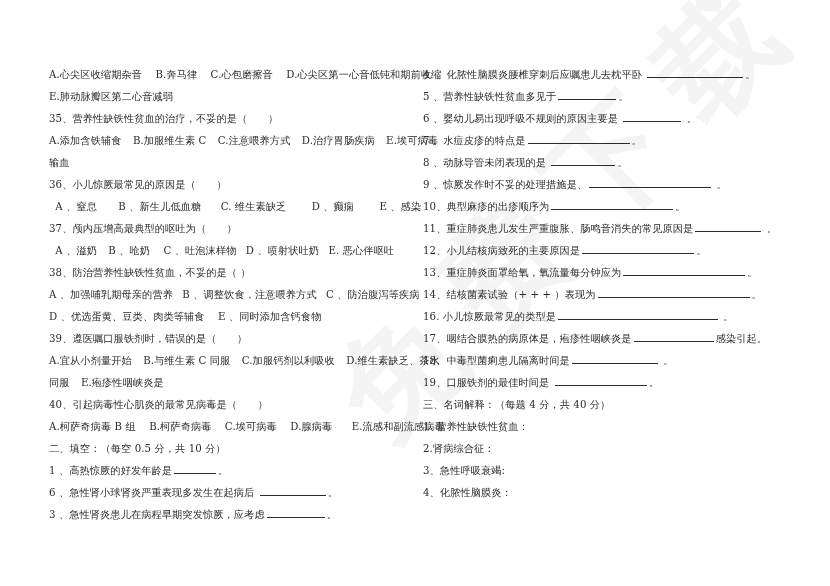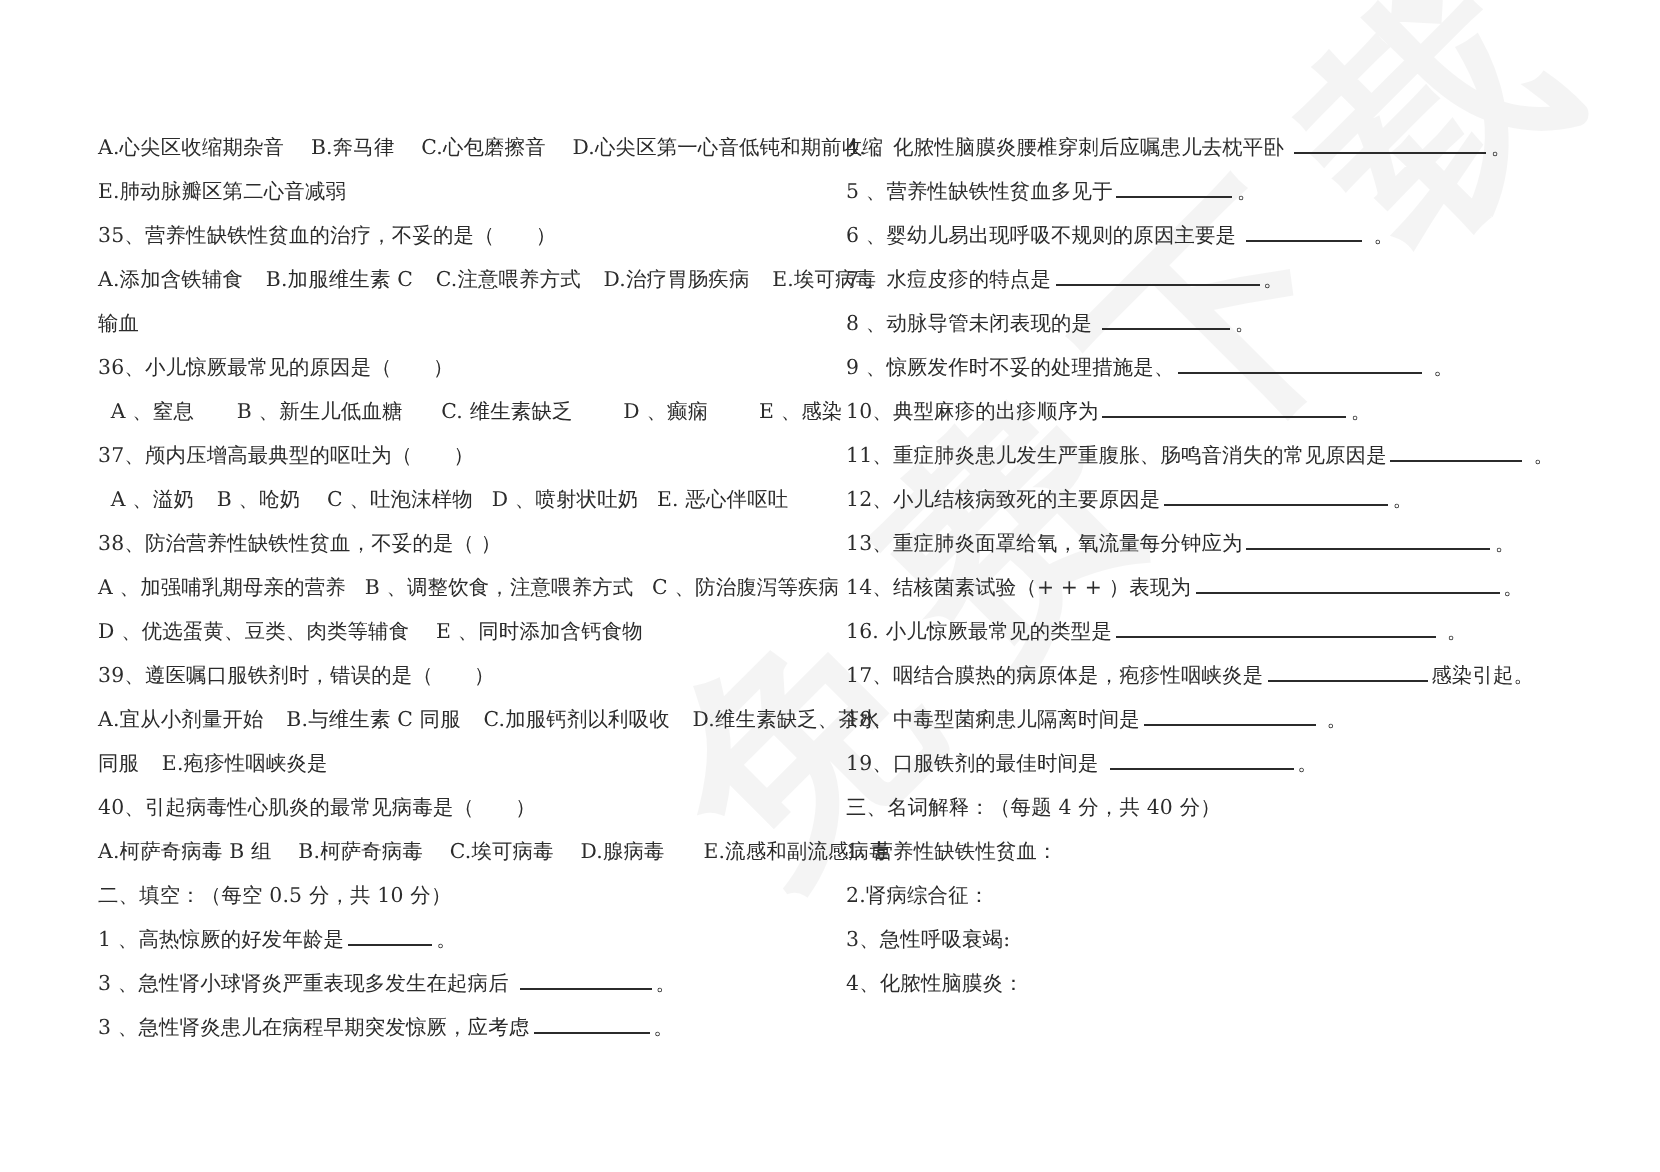--- a/index.html
+++ b/index.html
@@ -153,21 +153,21 @@
     </div>
 
     <div class="line">
       <span>二、填空：（每空 0.5 分，共 10 分）</span>
     </div>
 
     <div class="line">
       <span>1 、高热惊厥的好发年龄是</span><span class="blank" style="width:42px"></span><span>。</span>
     </div>
     <div class="line">
-      <span>3 、急性肾小球肾炎严重表现多发生在起病后 </span><span class="blank" style="width:66px"></span><span>。</span>
+      <span>6 、急性肾小球肾炎严重表现多发生在起病后 </span><span class="blank" style="width:66px"></span><span>。</span>
     </div>
     <div class="line">
       <span>3 、急性肾炎患儿在病程早期突发惊厥，应考虑</span><span class="blank" style="width:58px"></span><span>。</span>
     </div>
   </div>
 
   <div class="col col-right">
     <div class="line">
       <span>4. 、化脓性脑膜炎腰椎穿刺后应嘱患儿去枕平卧 </span><span class="blank" style="width:96px"></span><span>。</span>
     </div>

